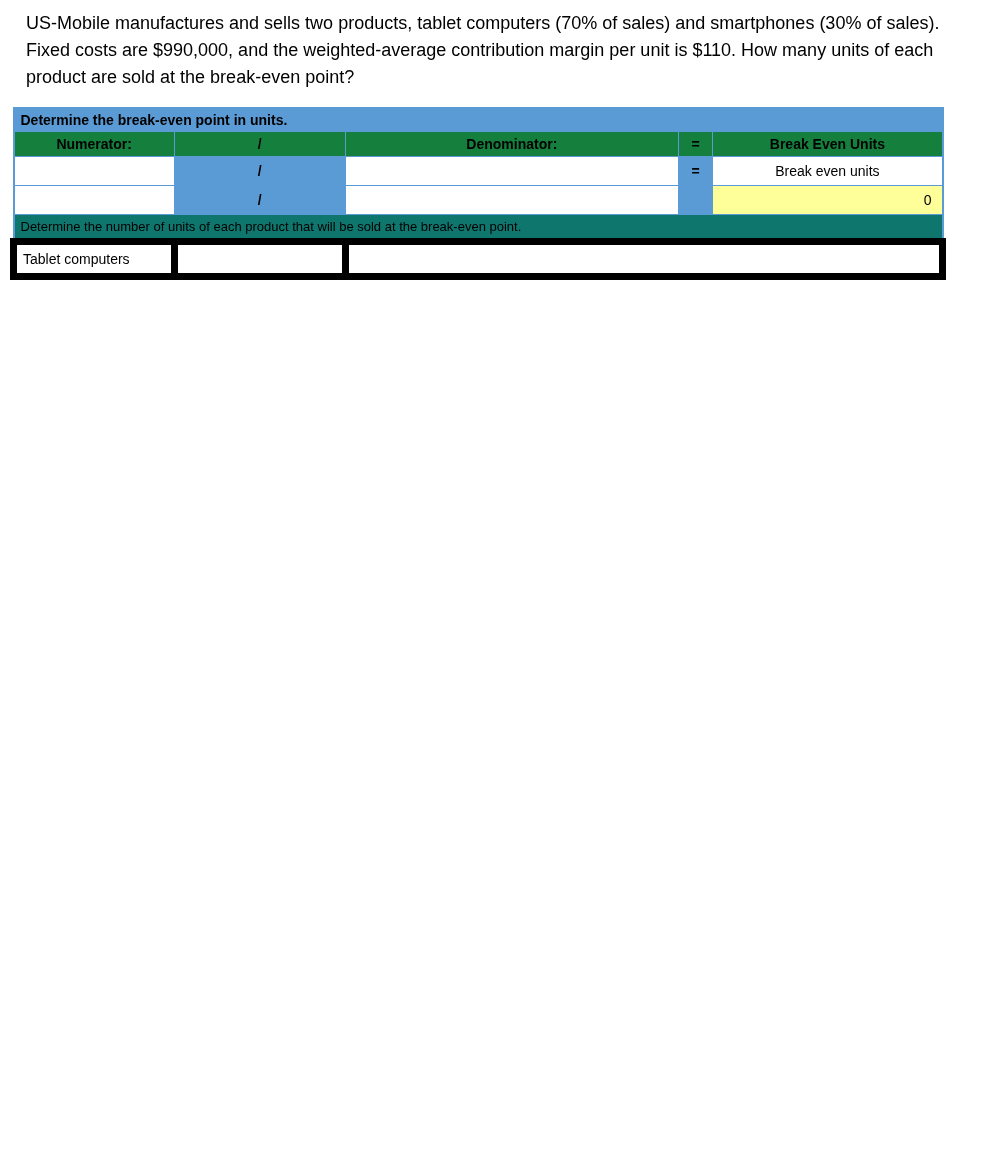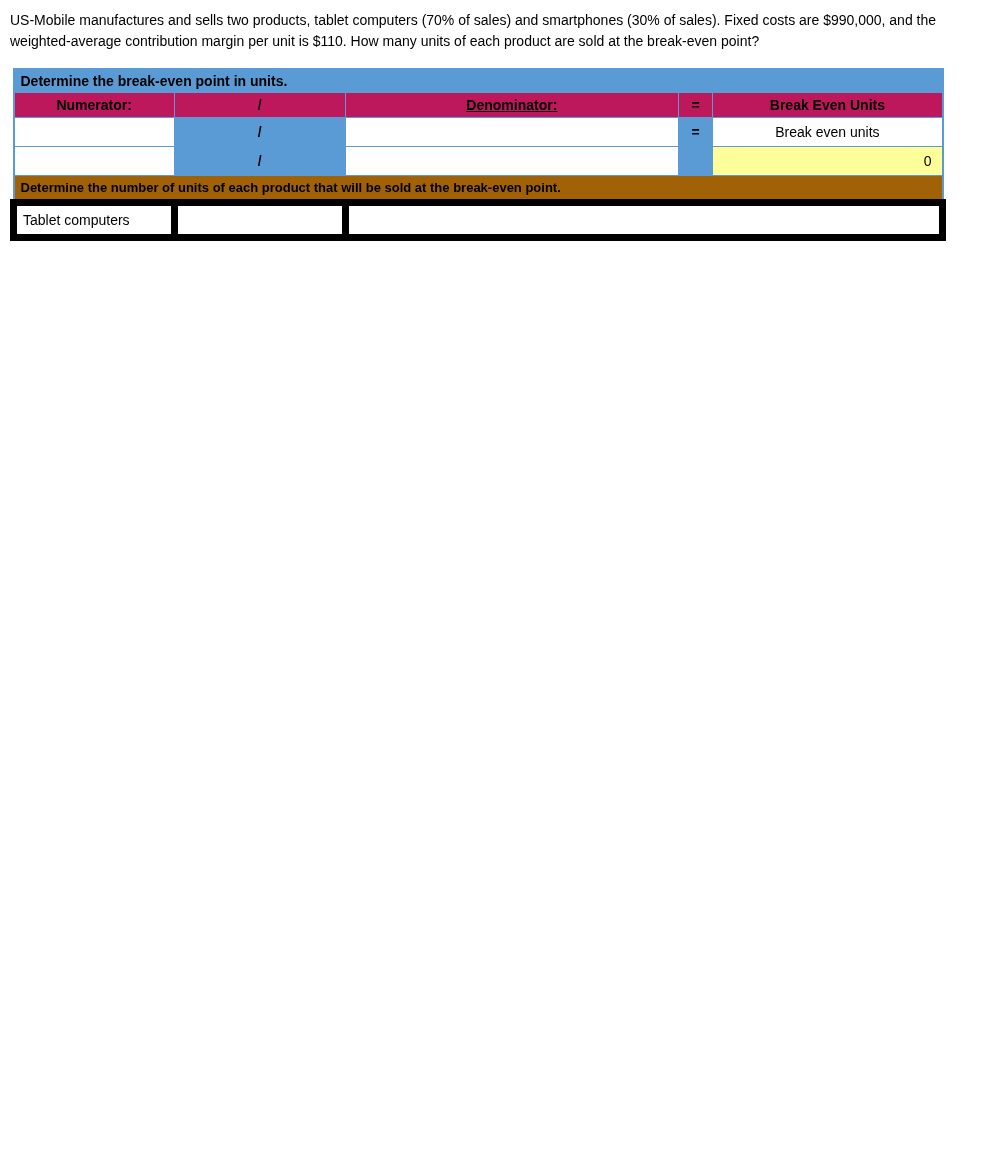--- a/index.html
+++ b/index.html
@@ -11,24 +11,25 @@
     body {
       font-family: Arial, sans-serif;
       font-size: 14px;
       background: #ffffff;
       color: #000000;
       padding: 10px;
       width: 1006px;
     }
 
     .problem-text {
-      font-size: 14px;
+      font-size: 18px;
       line-height: 1.5;
       margin-bottom: 16px;
       max-width: 960px;
+      margin-left: 16px;
     }
 
     .main-table {
       border-collapse: collapse;
       border: 2px solid #5b9bd5;
       width: 936px;
     }
 
     .main-table td, .main-table th {
       border: 1px solid #5b9bd5;
@@ -36,21 +37,21 @@
     }
 
     .header-row td {
       background-color: #5b9bd5;
       color: #000000;
       font-weight: bold;
       font-size: 14px;
     }
 
     .col-headers th {
-      background-color: #be185d;
+      background-color: #15803d;
       color: #000000;
       font-weight: bold;
       text-align: center;
       font-size: 14px;
       padding: 4px 6px;
     }
 
     .input-cell {
       background-color: #ffffff;
       padding: 0;
@@ -94,22 +95,22 @@
       background-color: #ffff99;
       width: 100%;
       border: none;
       outline: none;
       padding: 3px 4px;
       font-size: 14px;
       text-align: right;
     }
 
     .section-header td {
-      background-color: #a16207;
-      font-weight: bold;
+      background-color: #0f766e;
+      font-weight: normal;
       font-size: 13px;
       padding: 4px 6px;
     }
 
     .product-row td {
       border: 7px solid #000000;
     }
 
     .product-label {
       padding: 3px 6px;
@@ -141,21 +142,21 @@
 <table class="main-table">
 
   <tbody>
       <tr class="header-row">
     <td colspan="6">Determine the break-even point in units.</td>
   </tr>
 
   <tr class="col-headers">
     <th style="width:140px;">Numerator:</th>
     <th style="width:24px;">/</th>
-    <th style="width:290px;text-decoration:underline;">Denominator:</th>
+    <th style="width:290px;">Denominator:</th>
     <th style="width:30px;">=</th>
     <th style="width:200px;">Break Even Units</th>
   </tr>
 
   <tr>
     <td class="input-cell">
       <input type="text" value="" style="">
     </td>
     <td class="slash-cell">/</td>
     <td class="input-cell">

